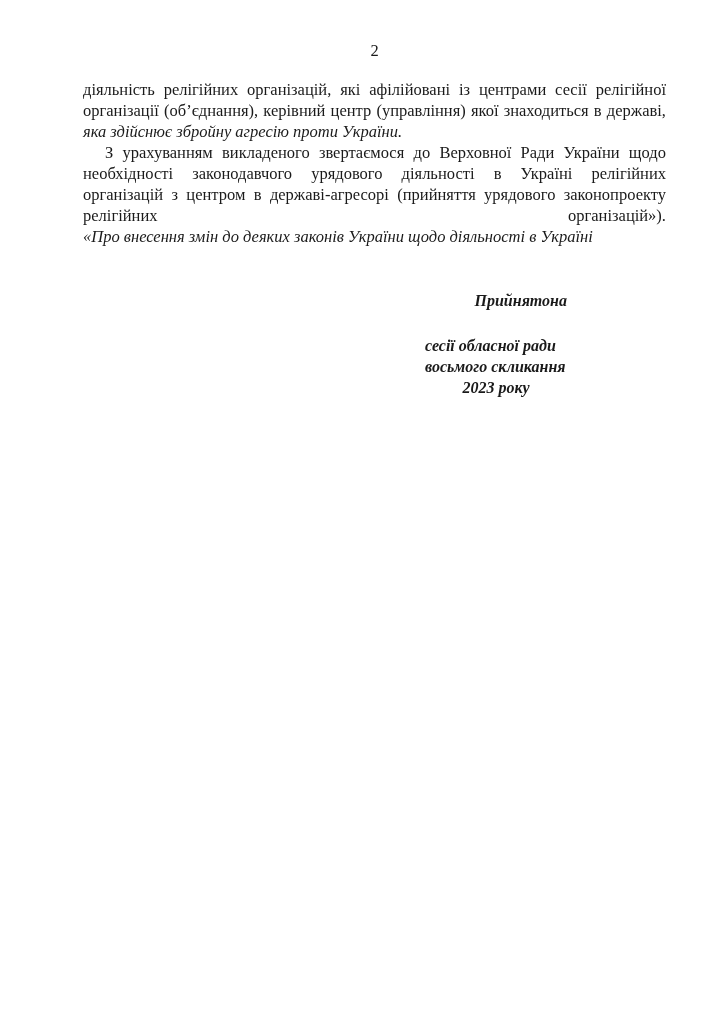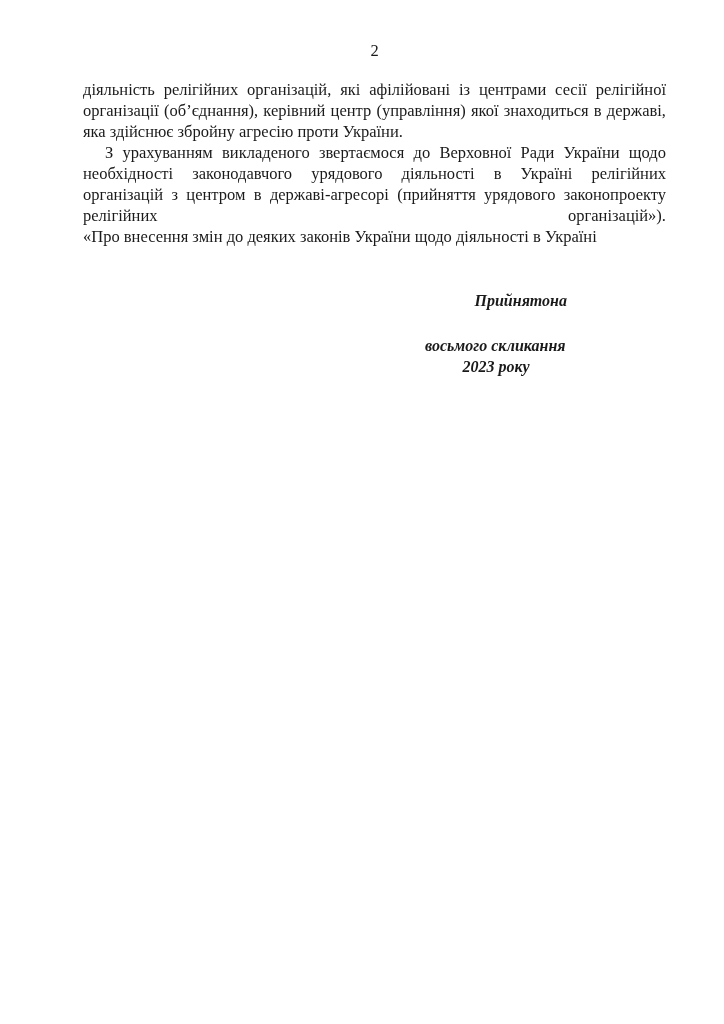--- a/index.html
+++ b/index.html
@@ -29,20 +29,21 @@
     width: 583px;
     font-size: 16.5px;
     line-height: 21px;
   }
   .paragraph .line {
     text-align: justify;
     text-align-last: justify;
   }
   .paragraph .line:last-child {
     text-align-last: left;
+    font-style: italic;
   }
   .paragraph.indent-first .line:first-child {
     text-indent: 22px;
   }
   .adoption {
     position: absolute;
     top: 290px;
     left: 425px;
     width: 142px;
     font-size: 16px;
@@ -79,17 +80,18 @@
         <div class="line">релігійних організацій»).</div>
         <div class="line">«Про внесення змін до деяких законів України щодо діяльності в Україні</div>
       </div>
   </div>
 
   <div class="adoption">
     <div class="adoption-line1">
       <span>Прийнято</span>
       <span>на</span>
     </div>
+    <div class="adoption-line">сесії обласної ради</div>
     <div class="adoption-line">восьмого скликання</div>
     <div class="adoption-line year">2023 року</div>
   </div>
 
 </div>
 
 </body></html>

